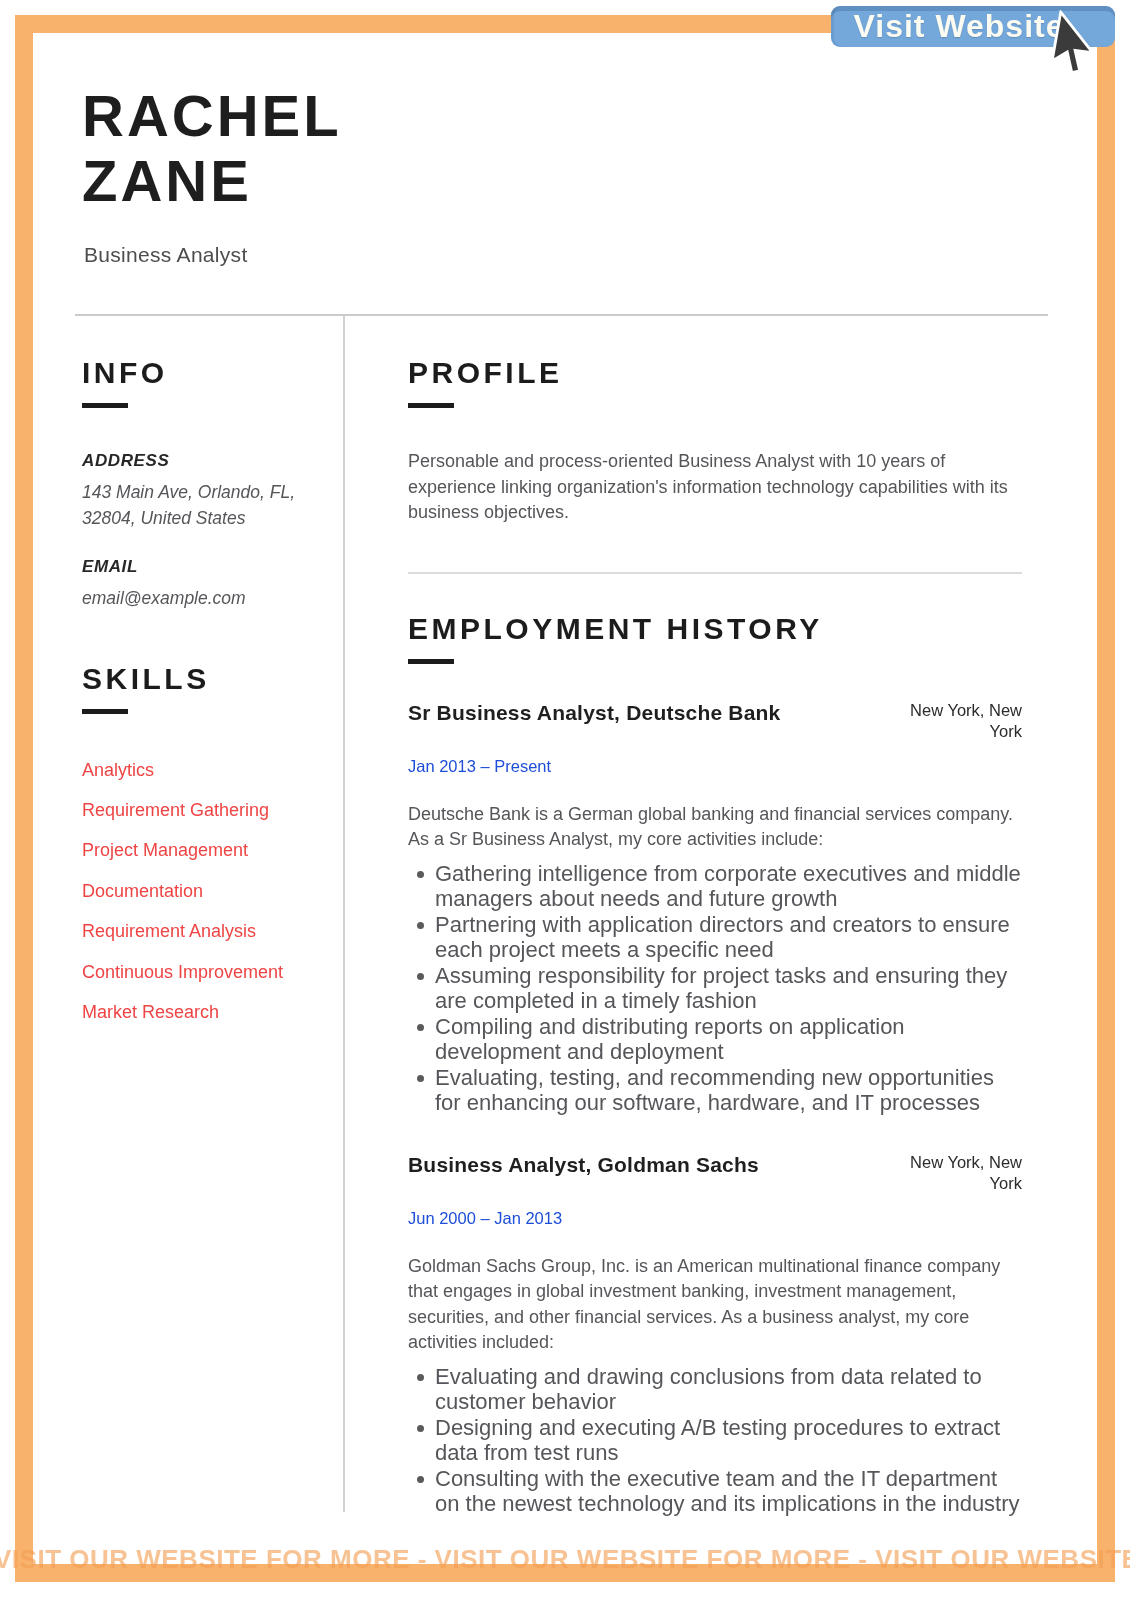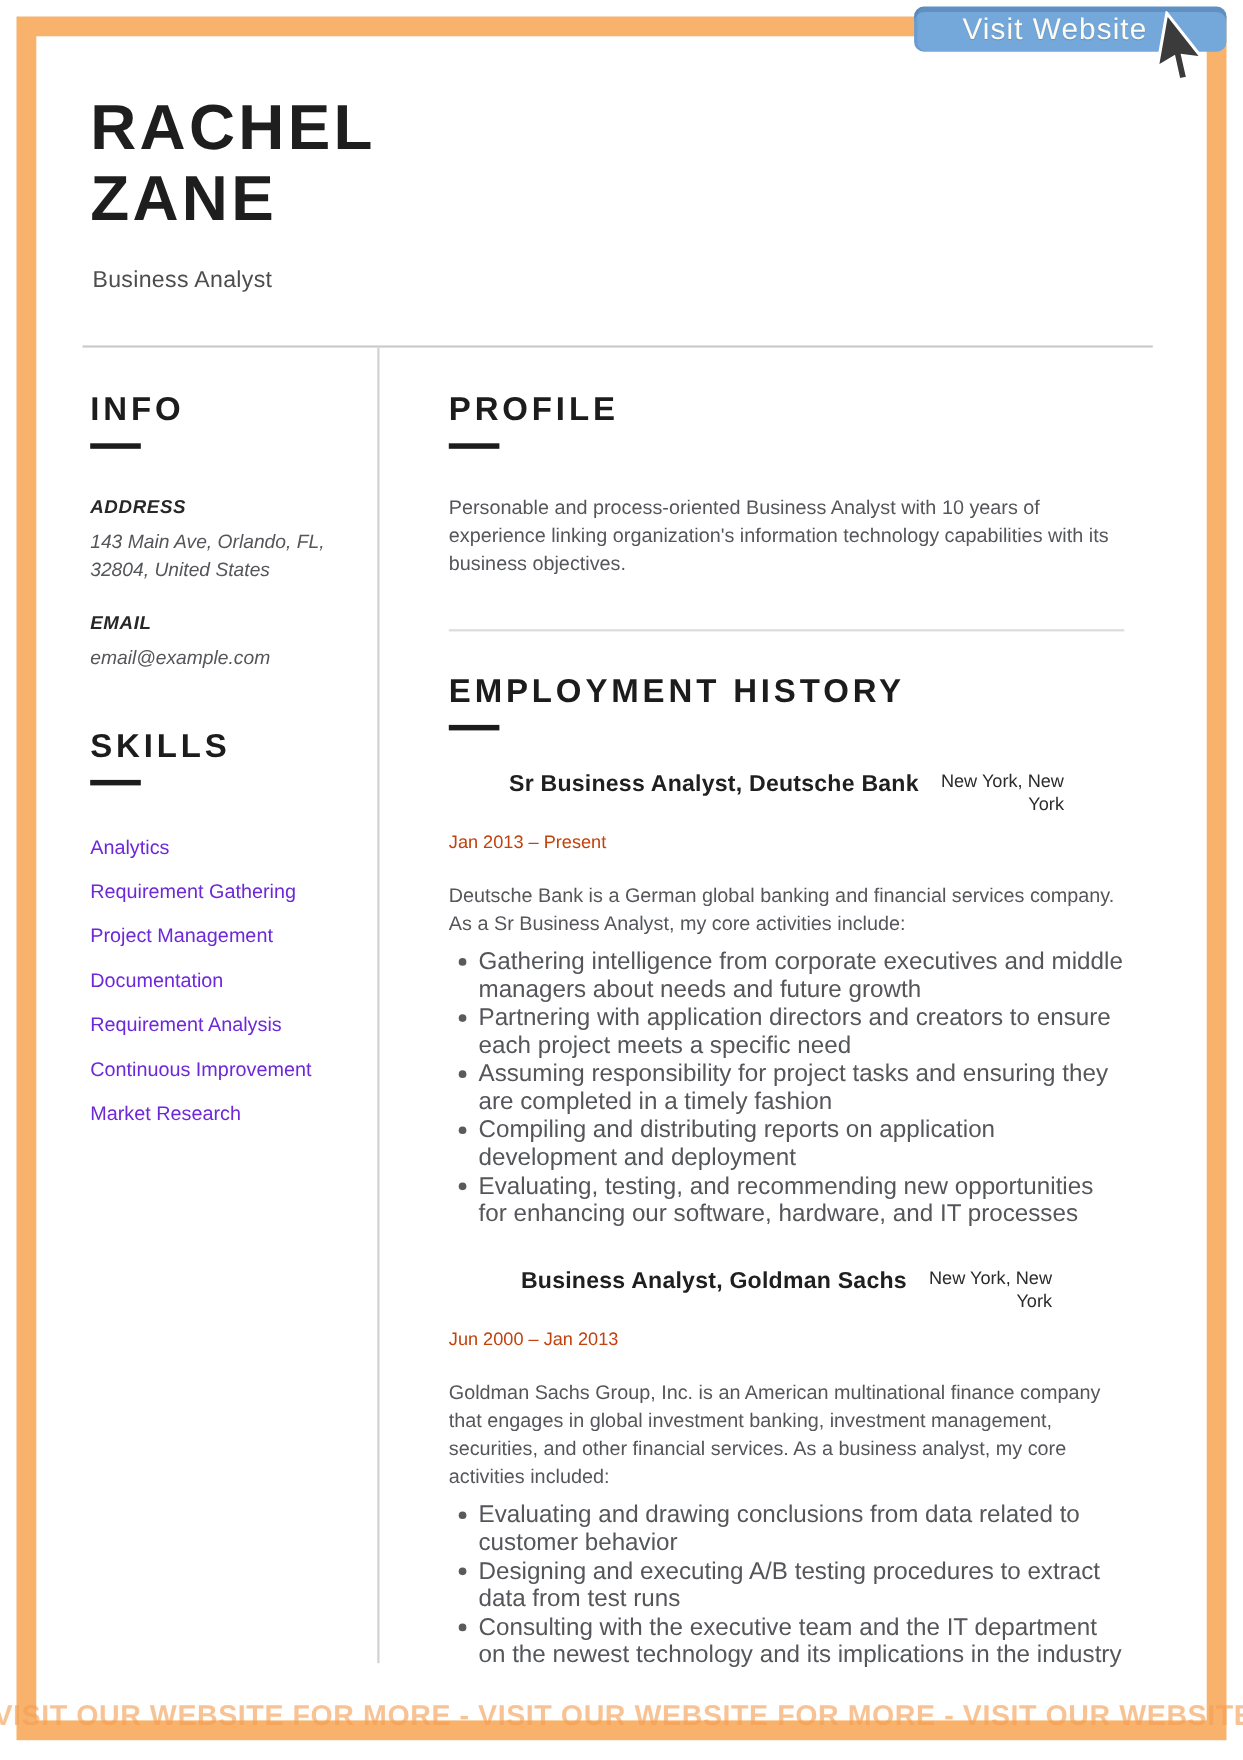--- a/index.html
+++ b/index.html
@@ -28,22 +28,22 @@
     width:284px; height:41px;
     background:#74A7DA;
     border-radius:9px;
     box-shadow: inset 0 5px 0 rgba(48,86,128,0.28), inset 3px 0 0 rgba(48,86,128,0.12);
     display:flex; align-items:center; justify-content:center;
     z-index:6;
     cursor:pointer;
   }
   .visit-btn span {
     color:#FCFBF2;
-    font-size:27px;
-    font-weight:400;
+    font-size:32px;
+    font-weight:700;
     letter-spacing:1px;
     text-shadow:0 1px 1px rgba(0,0,0,0.15);
     padding-right:28px;
   }
   .cursor-icon {
     position:absolute;
     left:1049px; top:13px;
     width:50px; height:62px;
     z-index:7;
     transform:rotate(10deg);
@@ -118,21 +118,21 @@
   }
   .info-value {
     font-size:17.5px;
     color:#55565A;
     line-height:1.48;
   }
   .skills-block { margin-top:52px; }
   .skills-list { margin-top:47px; list-style:none; }
   .skills-list li {
     font-size:18px;
-    color:#6d28d9;
+    color:#ef4444;
     margin-bottom:21.5px;
     line-height:1.05;
   }
 
   
   .right-col {
     position:absolute;
     left:408px; top:358px;
     width:614px;
     z-index:2;
@@ -144,40 +144,40 @@
     color:#55565A;
   }
   .rule-light {
     margin-top:46px;
     width:100%; height:2px;
     background:#DCDCDC;
   }
   .employment-heading { margin-top:40px; }
 
   .job { margin-top:36px; }
-  .job-head { display:flex; justify-content:center; align-items:flex-start; }
+  .job-head { display:flex; justify-content:space-between; align-items:flex-start; }
   .job-title {
     font-size:21px;
     font-weight:700;
     color:#1F1F1F;
     letter-spacing:0.2px;
     line-height:1.2;
   }
   .job-loc {
     width:132px;
     text-align:right;
     font-size:16.5px;
     color:#2B2B2B;
     line-height:1.28;
     flex-shrink:0;
   }
   .job-dates {
     margin-top:15px;
     font-size:16.5px;
-    color:#c2410c;
+    color:#1d4ed8;
   }
   .job-summary {
     margin-top:26px;
     font-size:18px;
     line-height:25.5px;
     color:#55565A;
   }
   .job-bullets {
     margin-top:8px;
     list-style:none;

